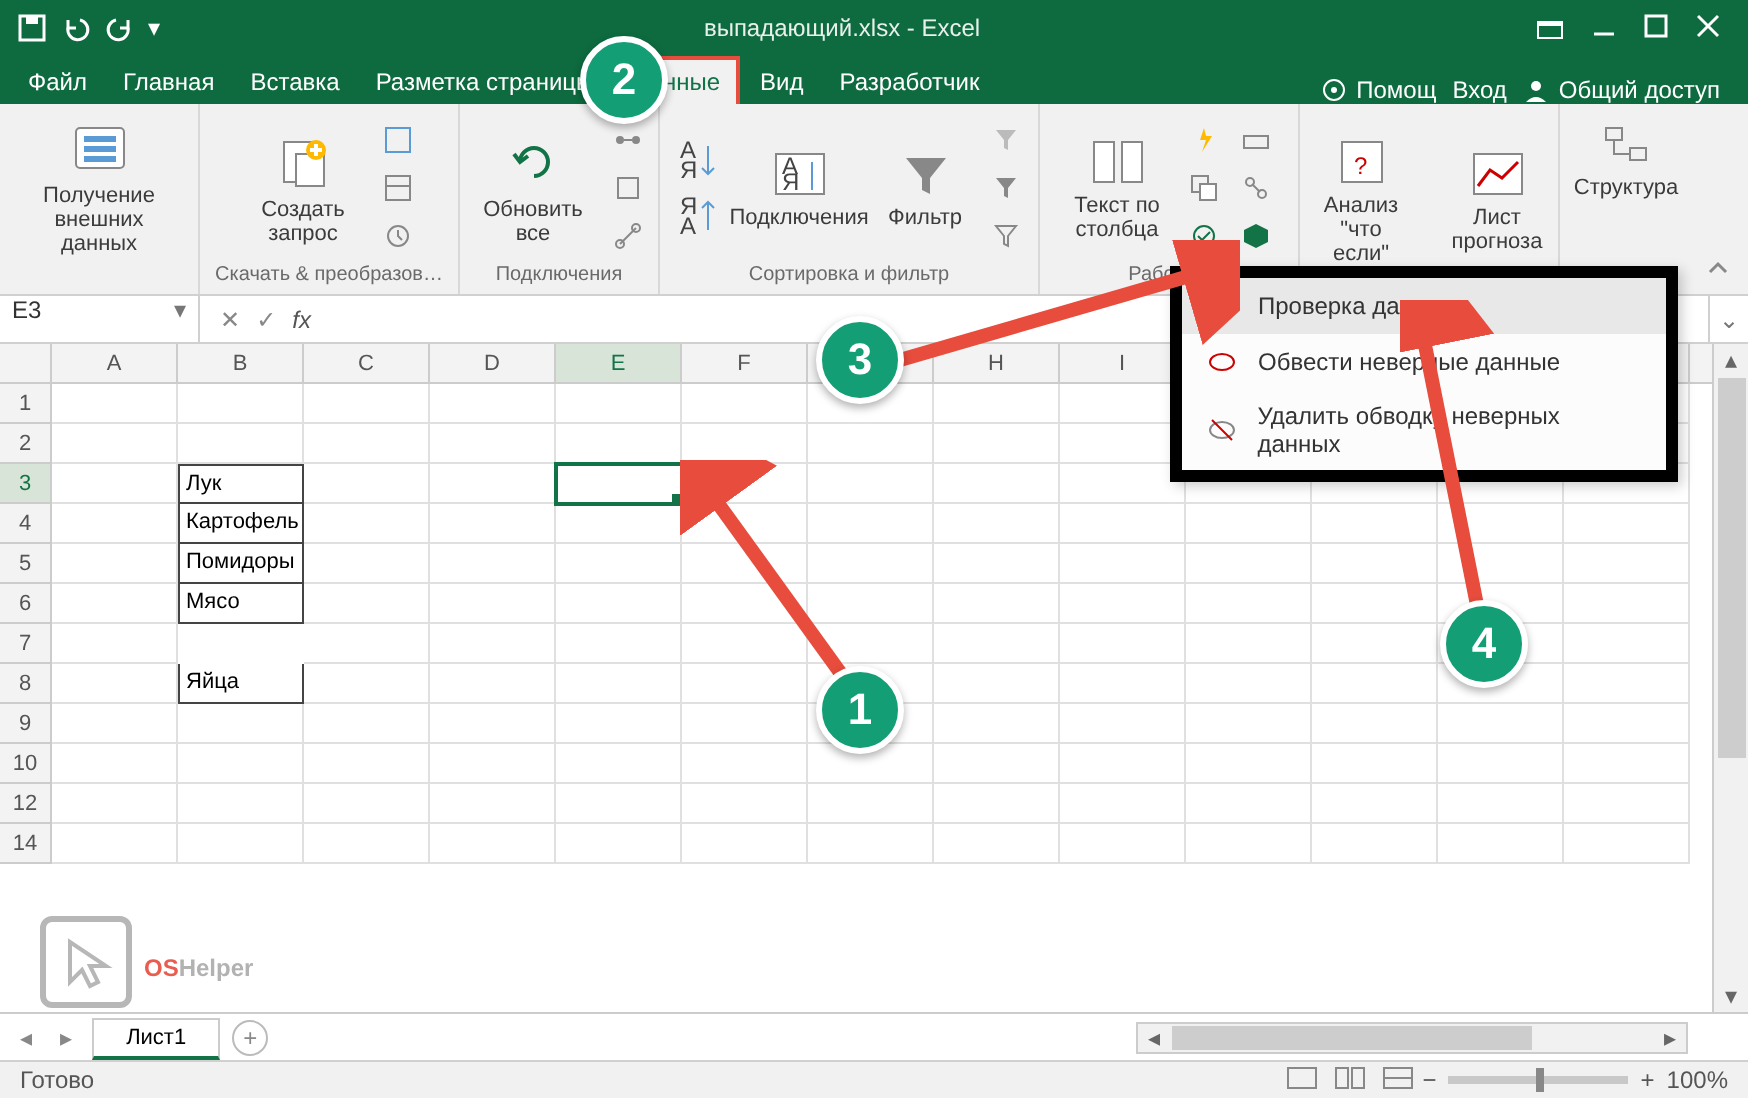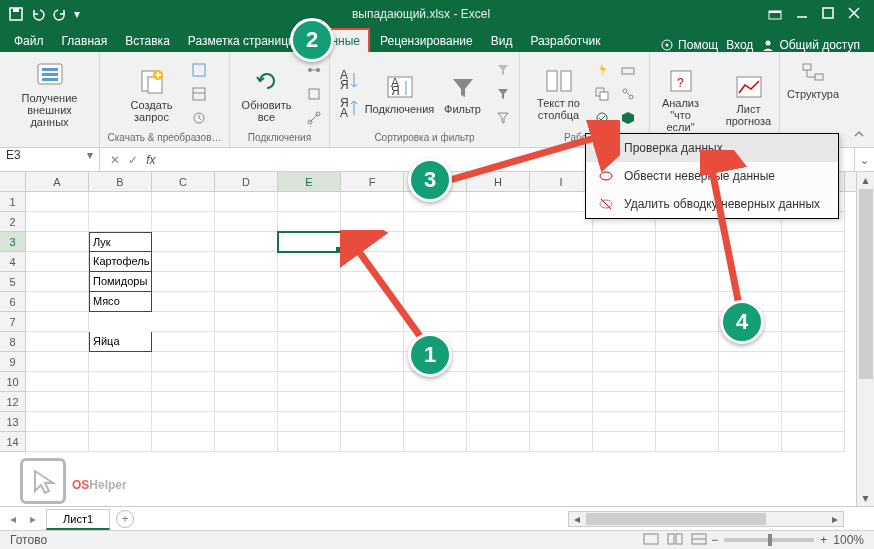--- a/index.html
+++ b/index.html
@@ -40,21 +40,21 @@
 .row{display:flex;height:20px}
 .rowh{width:26px;border-right:1px solid #ccc;border-bottom:1px solid #ccc;background:#f3f3f3;text-align:center;font-size:11px;color:#555;line-height:20px}
 .rowh.sel{background:#d7e4d7;color:#127347}
 .cell{width:63px;height:20px;border-right:1px solid #e0e0e0;border-bottom:1px solid #e0e0e0;font-size:11px;padding:0 3px;line-height:19px;overflow:hidden;white-space:nowrap;background:#fff}
 .bord-t{border-top:1px solid #444}
 .bord-b{border-bottom:1px solid #444}
 .bord-l{border-left:1px solid #444}
 .bord-r{border-right:1px solid #444}
 .selcell{outline:2px solid #127347;outline-offset:-1px;position:relative}
 .selcell::after{content:"";position:absolute;right:-3px;bottom:-3px;width:6px;height:6px;background:#127347;border:1px solid #fff}
-.dropdown{position:absolute;left:585px;top:133px;width:254px;background:#fcfcfc;border:1px solid #000000;box-shadow:2px 2px 6px rgba(0,0,0,0.2);z-index:50}
+.dropdown{position:absolute;left:585px;top:133px;width:254px;background:#fcfcfc;border:6px solid #000000;box-shadow:2px 2px 6px rgba(0,0,0,0.2);z-index:50}
 .dropdown .item{display:flex;align-items:center;gap:10px;padding:6px 12px;font-size:12px;color:#333}
 .dropdown .item.hover{background:#e8e8e8}
 .sheet-tabs{height:24px;background:#fff;border-top:1px solid #ccc;display:flex;align-items:center;padding:0 6px;gap:6px;position:relative}
 .sheet-tabs .navarrow{color:#888;padding:0 4px}
 .sheet-tab{border:1px solid #ccc;border-bottom:none;padding:3px 16px;font-size:11px;background:#fff;position:relative;top:1px}
 .sheet-tab.active{border-bottom:2px solid #127347}
 .addsheet{width:18px;height:18px;border:1px solid #bbb;border-radius:50%;text-align:center;line-height:16px;color:#888}
 .hscroll{position:absolute;right:30px;top:4px;width:276px;height:16px;background:#f1f1f1;border:1px solid #ccc;display:flex}
 .hscroll .arr{width:16px;text-align:center;color:#666;line-height:14px}
 .hscroll .thumb{width:180px;background:#cdcdcd;margin:1px}
@@ -125,21 +125,20 @@
       </span>
   </div>
 </div>
 
 <div class="tabs">
   <div class="tab">Файл</div>
   <div class="tab">Главная</div>
   <div class="tab">Вставка</div>
   <div class="tab">Разметка страницы</div>
   <div class="tab active">Данные</div>
-  <div class="tab">Рецензирование</div>
   <div class="tab">Вид</div>
   <div class="tab">Разработчик</div>
   <div class="right-group">
     <span style="display:flex;align-items:center;gap:4px">
         <svg width="14" height="14">
           <circle cx="7" cy="7" r="5" fill="none" stroke="#fff"></circle>
           <circle cx="7" cy="7" r="1.5" fill="#fff"></circle>
         </svg>
         <span>Помощ</span>
       </span>
@@ -567,36 +566,20 @@
         <div class="cell"></div>
         <div class="cell"></div>
         <div class="cell"></div>
         <div class="cell"></div>
         <div class="cell"></div>
         <div class="cell"></div>
         <div class="cell"></div>
       </div>
       <div class="row">
         <div class="rowh">12</div>
-        <div class="cell"></div>
-        <div class="cell"></div>
-        <div class="cell"></div>
-        <div class="cell"></div>
-        <div class="cell"></div>
-        <div class="cell"></div>
-        <div class="cell"></div>
-        <div class="cell"></div>
-        <div class="cell"></div>
-        <div class="cell"></div>
-        <div class="cell"></div>
-        <div class="cell"></div>
-        <div class="cell"></div>
-      </div>
-      <div class="row">
-        <div class="rowh">13</div>
         <div class="cell"></div>
         <div class="cell"></div>
         <div class="cell"></div>
         <div class="cell"></div>
         <div class="cell"></div>
         <div class="cell"></div>
         <div class="cell"></div>
         <div class="cell"></div>
         <div class="cell"></div>
         <div class="cell"></div>

